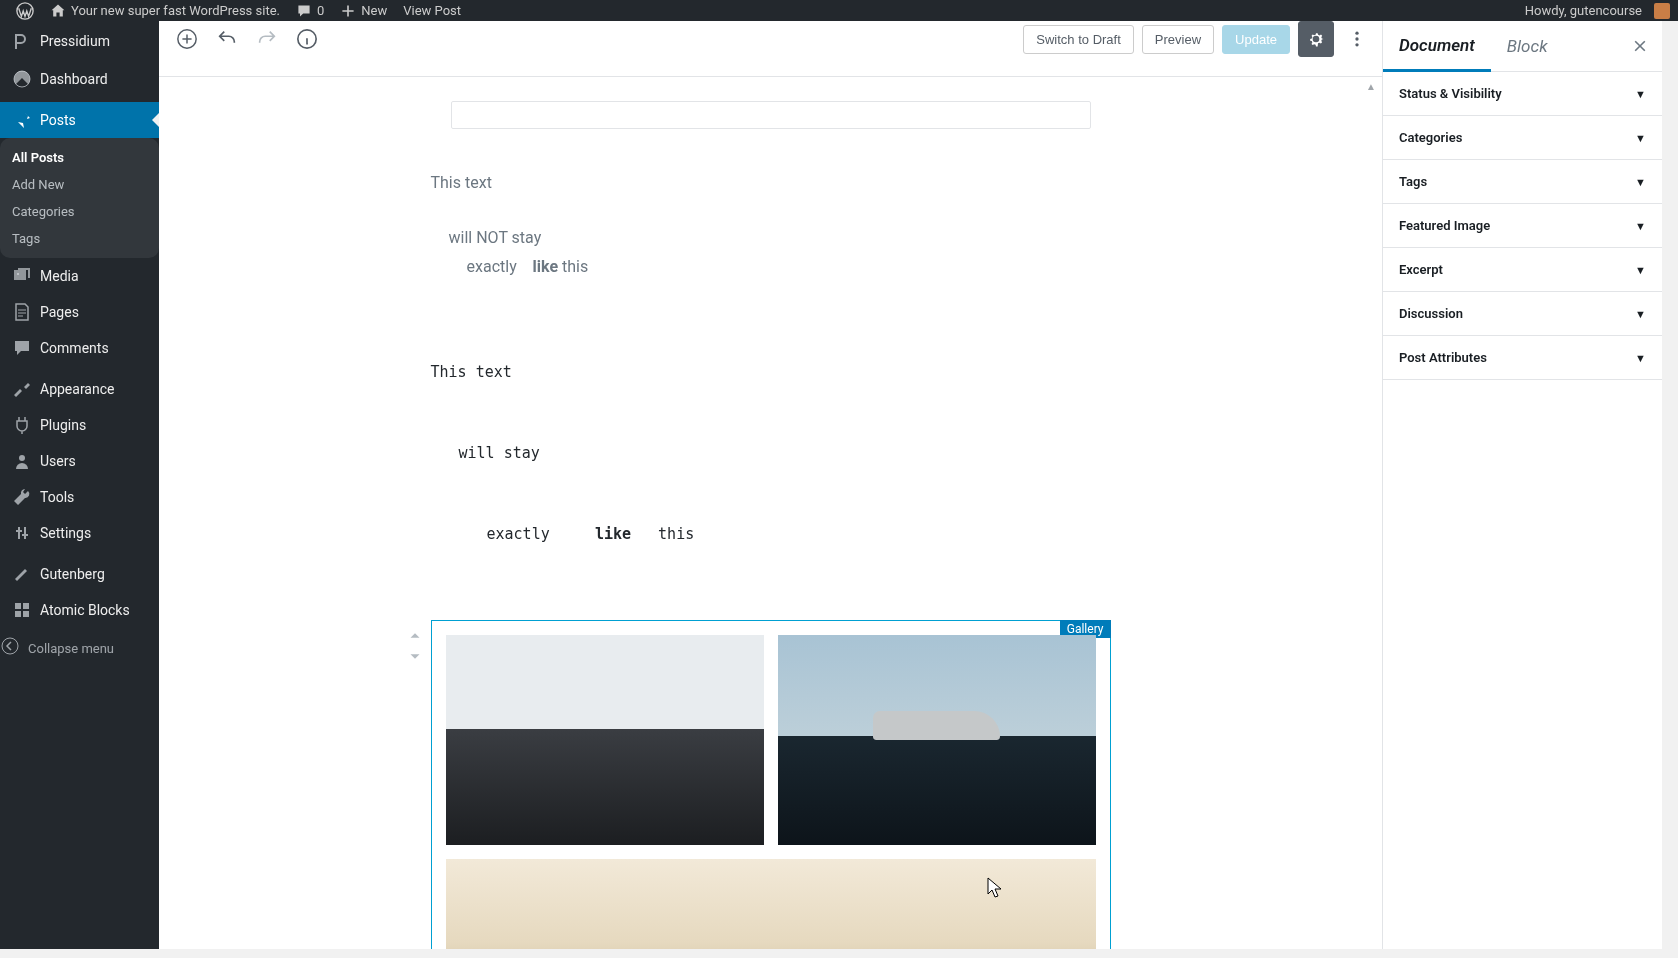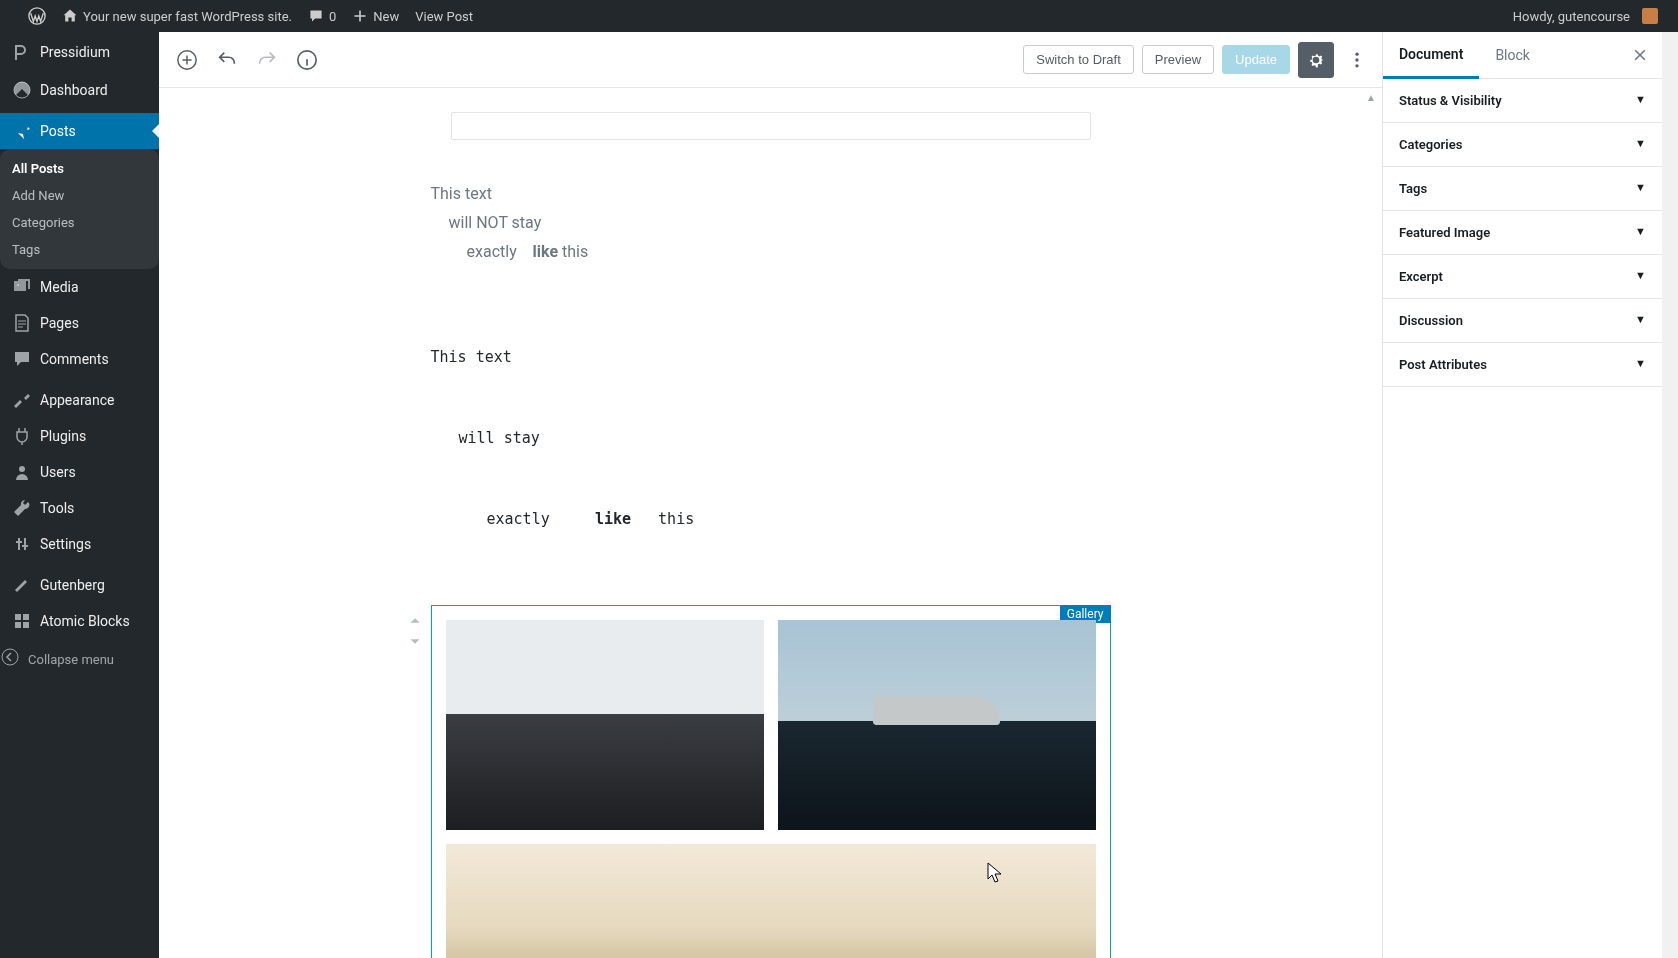--- a/index.html
+++ b/index.html
@@ -1,64 +1,64 @@
 <!DOCTYPE html>
 <html><head>
 <meta charset="utf-8">
 <style>
 * { box-sizing: border-box; margin: 0; padding: 0; }
 body { font-family: -apple-system, BlinkMacSystemFont, "Segoe UI", Roboto, sans-serif; font-size: 13px; color: #23282d; background: #f1f1f1; overflow: hidden; }
-.toolbar-top { background: #23282d; height: 32px; display: flex; align-items: center; color: #ccc; padding: 0 20px; justify-content: space-between; }
+.toolbar-top { background: #23282d; height: 21px; display: flex; align-items: center; color: #ccc; padding: 0 8px; justify-content: space-between; }
 .toolbar-left { display: flex; align-items: center; gap: 0; }
 .toolbar-item { display: flex; align-items: center; gap: 5px; padding: 0 8px; height: 30px; cursor: pointer; font-size: 13px; }
 .toolbar-right { display: flex; align-items: center; gap: 12px; font-size: 13px; }
 .avatar-sq { width: 16px; height: 16px; background: #c97e46; border-radius: 2px; }
 .app { display: flex; height: calc(100vh - 30px); }
 .sidebar { width: 159px; background: #23282d; color: #eee; display: flex; flex-direction: column; font-size: 14px; }
 .sidebar-row { display: flex; align-items: center; gap: 8px; padding: 8px 12px; cursor: pointer; color: #eee; }
 .sidebar-row .ico { width: 20px; height: 20px; display: flex; align-items: center; justify-content: center; color: rgba(240,245,250,0.6); }
 .sidebar-row.title { font-weight: 400; padding: 10px 12px; }
 .sidebar-row.current { background: #0073aa; color: #fff; position: relative; }
 .sidebar-row.current .ico { color: #fff; }
 .sidebar-row.current::after { content: ""; position: absolute; right: -1px; top: 50%; transform: translateY(-50%); border: 8px solid transparent; border-right-color: #f1f1f1; }
 .sidebar-sub { background: #32373c; padding: 6px 0; border-radius: 10px; }
 .sidebar-sub .subrow { padding: 6px 12px; color: rgba(240,245,250,0.7); cursor: pointer; font-size: 13px; }
 .sidebar-sub .subrow.current { color: #fff; font-weight: 600; background: transparent; }
 .sidebar-sep { height: 5px; background: transparent; }
 .sidebar-collapse { display: flex; align-items: flex-end; gap: 8px; padding: 8px 0; cursor: pointer; color: rgba(240,245,250,0.6); font-size: 13px; }
 .content { flex: 1; background: #fff; display: flex; flex-direction: column; position: relative; }
-.editor-top { height: 56px; border-bottom: 1px solid #e2e4e7; display: flex; align-items: center; justify-content: space-between; padding: 0 10px; }
+.editor-top { height: 56px; border-bottom: 1px solid #e2e4e7; display: flex; align-items: flex-start; justify-content: space-between; padding: 0 10px; }
 .editor-top-left { display: flex; align-items: center; gap: 4px; }
 .top-ibtn { width: 36px; height: 36px; display:flex; align-items:center; justify-content:center; border-radius: 4px; cursor: pointer; color: #555d66; }
 .top-ibtn.disabled { color: #b5bcc2; cursor: default; }
 .editor-top-right { display: flex; align-items: center; gap: 8px; }
 .btn { border: 1px solid #ccc; background:#fff; color:#555d66; padding: 6px 12px; border-radius: 3px; cursor: pointer; font-size: 13px; }
 .btn.update { background:#a8d7e8; color:#fff; border-color:#a8d7e8; cursor:default; }
 .btn.settings { background:#555d66; color:#fff; border-color:#555d66; width:36px; height:36px; display:flex; align-items:center; justify-content:center; padding:0; }
 .btn.kebab { background:transparent; border:none; width:30px; height:36px; display:flex; align-items:center; justify-content:center; color:#555d66; padding:0; }
 .editor-body { flex:1; overflow:auto; position: relative; }
 .editor-inner { width: 680px; margin: 0 auto; padding: 24px 0; }
 .para { color:#6c7781; font-size:16px; line-height:1.8; margin-bottom: 24px; }
-.para .indent1 { padding-left: 18px; display:block; }
+.para .indent1 { padding-left: 18px; display:block;margin-top:26px; }
 .para .indent2 { padding-left: 36px; display:block; }
 .pre { font-family: Menlo, Consolas, monospace; color:#23282d; font-size:15px; line-height:1.8; margin-bottom:18px; white-space:pre; }
 .pre .indent1 { padding-left: 28px; }
 .pre .indent2 { padding-left: 56px; }
 .gallery-block { border: 1px solid #00a0d2; position: relative; padding: 14px; }
 .gallery-tag { position:absolute; top:-1px; right:-1px; background:#007cba; color:#fff; font-size:12px; padding:2px 7px; }
 .block-movers { position:absolute; left:-26px; top:6px; display:flex; flex-direction:column; gap:2px; color:#b5bcc2; }
 .gallery-grid { display:flex; gap:14px; margin-bottom:14px; }
 .gallery-img { flex:1; height: 210px; background:#ddd; position:relative; overflow:hidden; }
 .gallery-wide { height: 280px; background:#ddd; position:relative; overflow:hidden; }
 .inspector { width: 280px; background:#fff; border-left:1px solid #e2e4e7; display:flex; flex-direction:column; }
 .inspector-tabs { display:flex; align-items:center; border-bottom:1px solid #e2e4e7; position:relative; }
-.inspector-tab { padding: 14px 16px; font-size:14px; color:#6c7781; cursor:pointer; }
+.inspector-tab { padding: 14px 16px; font-size:17px; color:#6c7781; cursor:pointer;font-style:italic; }
 .inspector-tab.active { color:#191e23; font-weight:600; border-bottom:3px solid #007cba; margin-bottom:-1px; }
 .inspector-close { margin-left:auto; padding: 0 14px; color:#6c7781; cursor:pointer; }
-.panel-row { border-bottom: 1px solid #e2e4e7; padding: 14px 16px; display:flex; align-items:flex-start; justify-content:space-between; cursor:pointer; font-size:13px; font-weight:600; color:#191e23; }
+.panel-row { border-bottom: 1px solid #e2e4e7; padding: 14px 16px; display:flex; align-items:flex-end; justify-content:space-between; cursor:pointer; font-size:13px; font-weight:600; color:#191e23; }
 .panel-revisions { border-bottom: 1px solid #e2e4e7; padding: 12px 16px; display:flex; align-items:center; gap:8px; cursor:pointer; font-size:13px; font-weight:600; color:#191e23; }
 .chev { font-size: 11px; color:#191e23; }
 .scroll-up-tri { position:absolute; top:60px; right:6px; color:#a0a5aa; font-size:10px; }
 .cursor-arrow { position:absolute; left:555px; top:256px; z-index:5; pointer-events:none; }
 .editor-content-wrap { position: relative; }
 
 .img-road { background: linear-gradient(to bottom, #e8ecef 0%, #e8ecef 45%, #3a3d42 45%, #1c1e21 100%); }
 .img-plane { background: linear-gradient(to bottom, #a8c3d4 0%, #bccfd9 48%, #1a2730 48%, #0d141a 100%); }
 .img-plane::after { content:""; position:absolute; left:30%; top:36%; width:40%; height:14%; background:#c5c8c9; border-radius: 8px 30px 4px 4px; }
 .img-mtn { background: linear-gradient(to bottom, #f2e9d8 0%, #e6d9bf 30%, #c7b48f 50%, #8a7454 70%, #4a3a26 100%); }

